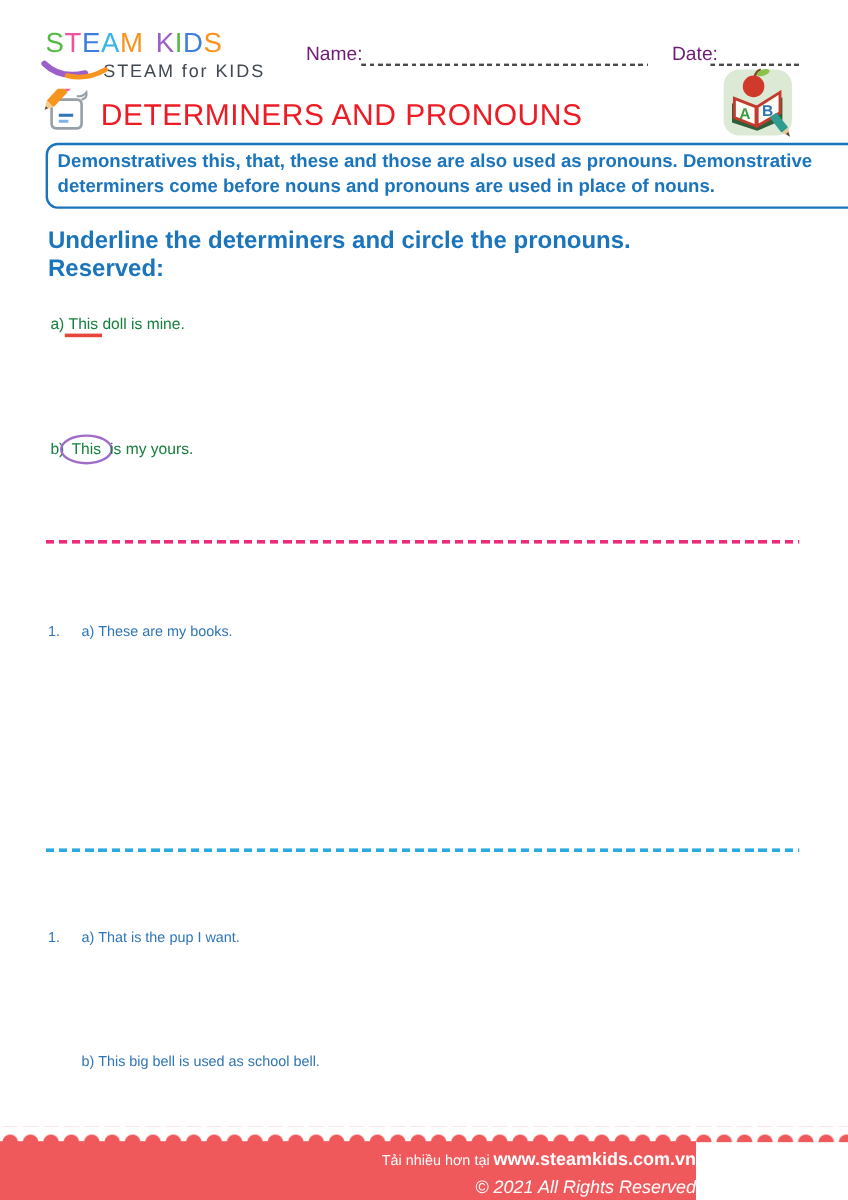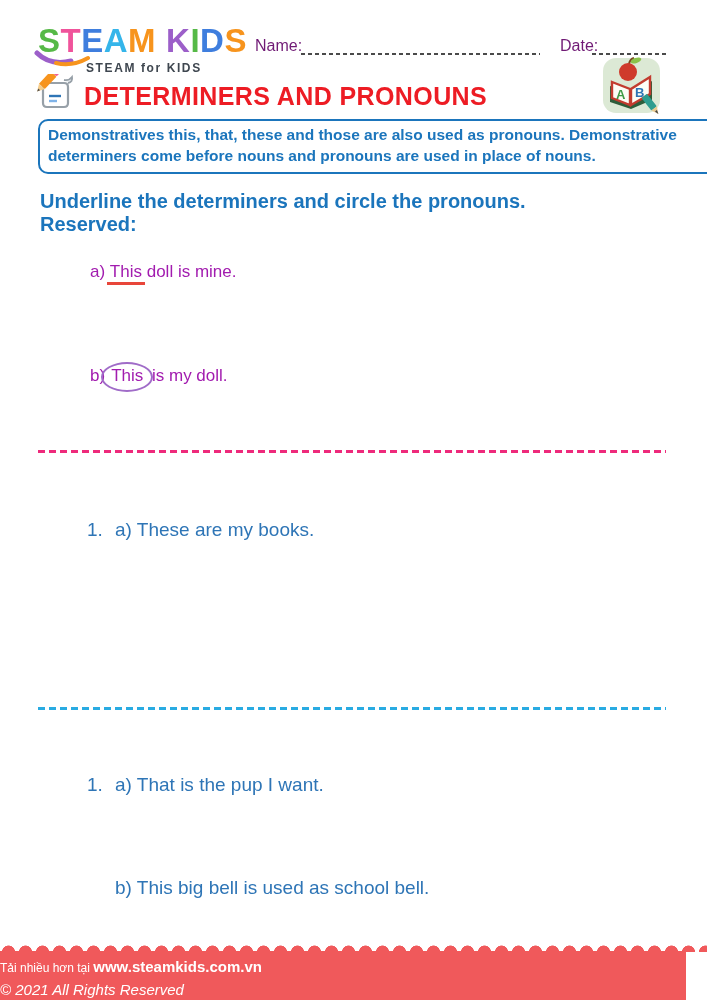--- a/index.html
+++ b/index.html
@@ -1,71 +1,71 @@
 <!DOCTYPE html>
 <html><head>
 <meta charset="utf-8">
 <style>
   * { margin:0; padding:0; box-sizing:border-box; }
   body { background:#e8e8e8; font-family:"Liberation Sans", sans-serif; }
   .page { position:relative; width:707px; height:1000px; background:#ffffff; margin:0 auto; overflow:hidden; }
 
   
   .logo { position:absolute; left:38px; top:24px; }
-  .logo-word { font-size:33px; font-weight:700; letter-spacing:0.5px; line-height:1; white-space:nowrap; }
+  .logo-word { font-size:23px; font-weight:400; letter-spacing:0.5px; line-height:1; white-space:nowrap; }
   .logo-gap { display:inline-block; width:10px; }
   .logo-swoosh { position:absolute; left:-4px; top:26px; }
-  .logo-tagline { display:block; margin:4px 0 0 48px; font-size:12px; font-weight:bold; color:#3f4750; letter-spacing:1.6px; white-space:nowrap; }
+  .logo-tagline { display:block; margin:4px 0 0 48px; font-size:15px; font-weight:normal; color:#3f4750; letter-spacing:1.6px; white-space:nowrap; }
 
   .field-label { position:absolute; font-size:16px; color:#701a75; }
   .name-label { left:255px; top:37px; }
   .date-label { left:549px; top:37px;margin-left:11px; }
   .dash-line { position:absolute; height:2px;
       background:repeating-linear-gradient(90deg,#4a4a4a 0 4px,transparent 4px 7px); }
   .name-line { left:301px; top:53px; width:239px; }
   .date-line { left:592px; top:53px; width:74px; }
 
   
   .title-icon { position:absolute; left:34px; top:74px; }
-  .page-title { position:absolute; left:84px; top:82px; font-size:25px; font-weight:700; letter-spacing:0.4px; white-space:nowrap; }
+  .page-title { position:absolute; left:84px; top:82px; font-size:25px; font-weight:400; letter-spacing:0.4px; white-space:nowrap; }
   .book-icon { position:absolute; left:602px; top:55px; }
 
   
   .info-box { position:absolute; left:38px; top:119px; width:703px;
       border:2px solid #1b75bc; border-radius:10px; padding:3px 8px 5px 8px;
       color:#1b75bc; font-size:15.5px; font-weight:bold; line-height:1.38; }
 
   
   .instructions { position:absolute; left:40px; top:190px; color:#1b75bc; font-size:20px; font-weight:bold; line-height:23px; }
 
   
-  .sentence { position:absolute; font-size:17px; color:#a21caf; white-space:pre-wrap;margin-left:48px; }
+  .sentence { position:absolute; font-size:13px; color:#15803d; white-space:pre-wrap; }
   .ex-a { left:42px; top:262px; }
   .ex-b { left:42px; top:366px; }
   .underline-word { border-bottom:3px solid #e8463a; padding:0 3px 1px 3px; margin:0 -3px; }
   .circle-word { display:inline-block; border:2px solid #a06cc8; border-radius:50%;
       padding:2px 8px 4px 8px; margin:-4px -6px -4px -4px; }
 
   
   .sep { position:absolute; left:38px; width:628px; height:3px; }
   .sep-pink { top:450px; background:repeating-linear-gradient(90deg,#ee2a7b 0 7px,transparent 7px 11px); }
   .sep-blue { top:707px; background:repeating-linear-gradient(90deg,#29abe2 0 7px,transparent 7px 11px); }
 
   
-  .q-row { position:absolute; left:40px; font-size:19px; color:#2e75b6; white-space:pre-wrap;margin-left:47px; }
+  .q-row { position:absolute; left:40px; font-size:12px; color:#2e75b6; white-space:pre-wrap; }
   .q-num { display:inline-block; width:28px; color:#2e75b6; }
   .q1a { top:519px; } .q1b { left:68px; top:622px; }
   .q2a { top:774px; } .q2b { left:68px; top:877px;text-align:center; }
 
   
   .footer-scallops { position:absolute; left:0; top:939px; width:707px; height:13px;
       background:radial-gradient(circle 6.5px at 8.5px 13px, #f0595b 6.2px, transparent 6.8px);
       background-size:17px 13px; background-repeat:repeat-x; }
-  .footer-band { position:absolute; left:0; top:951px; width:686px; height:49px;
-      background:#f0595b; color:#ffffff; text-align:left; }
+  .footer-band { position:absolute; left:0; top:951px; width:580px; height:49px;
+      background:#f0595b; color:#ffffff; text-align:right; }
   .footer-line1 { margin-top:7px; font-size:12px; }
   .footer-site { font-size:15px; font-weight:bold; }
   .footer-line2 { margin-top:6px; font-size:15px; font-style:italic; }
 </style>
 </head>
 <body>
 
 <div class="page">
 
   <div class="logo">
@@ -121,21 +121,21 @@
 
   <div class="info-box">Demonstratives this, that, these and those are also used as pronouns. Demonstrative determiners come before nouns and pronouns are used in place of nouns.</div>
 
   <div class="instructions">
     <div>Underline the determiners and circle the pronouns.</div>
     <div>Reserved:</div>
   </div>
 
   <div class="sentence ex-a"><span>a) </span><span class="underline-word">This</span><span> doll is mine.</span></div>
 
-  <div class="sentence ex-b"><span>b)</span><span class="circle-word">This</span><span> is my doll.</span></div>
+  <div class="sentence ex-b"><span>b)</span><span class="circle-word">This</span><span> is my yours.</span></div>
 
   <div class="sep sep-pink"></div>
 
   <div class="q-row q1a"><span class="q-num">1.</span><span class="q-text">a) These are my books.</span></div>
 
   <div class="sep sep-blue"></div>
 
   <div class="q-row q2a"><span class="q-num">1.</span><span class="q-text">a) That is the pup I want.</span></div>
   <div class="q-row q2b">b) This big bell is used as school bell.</div>
 

